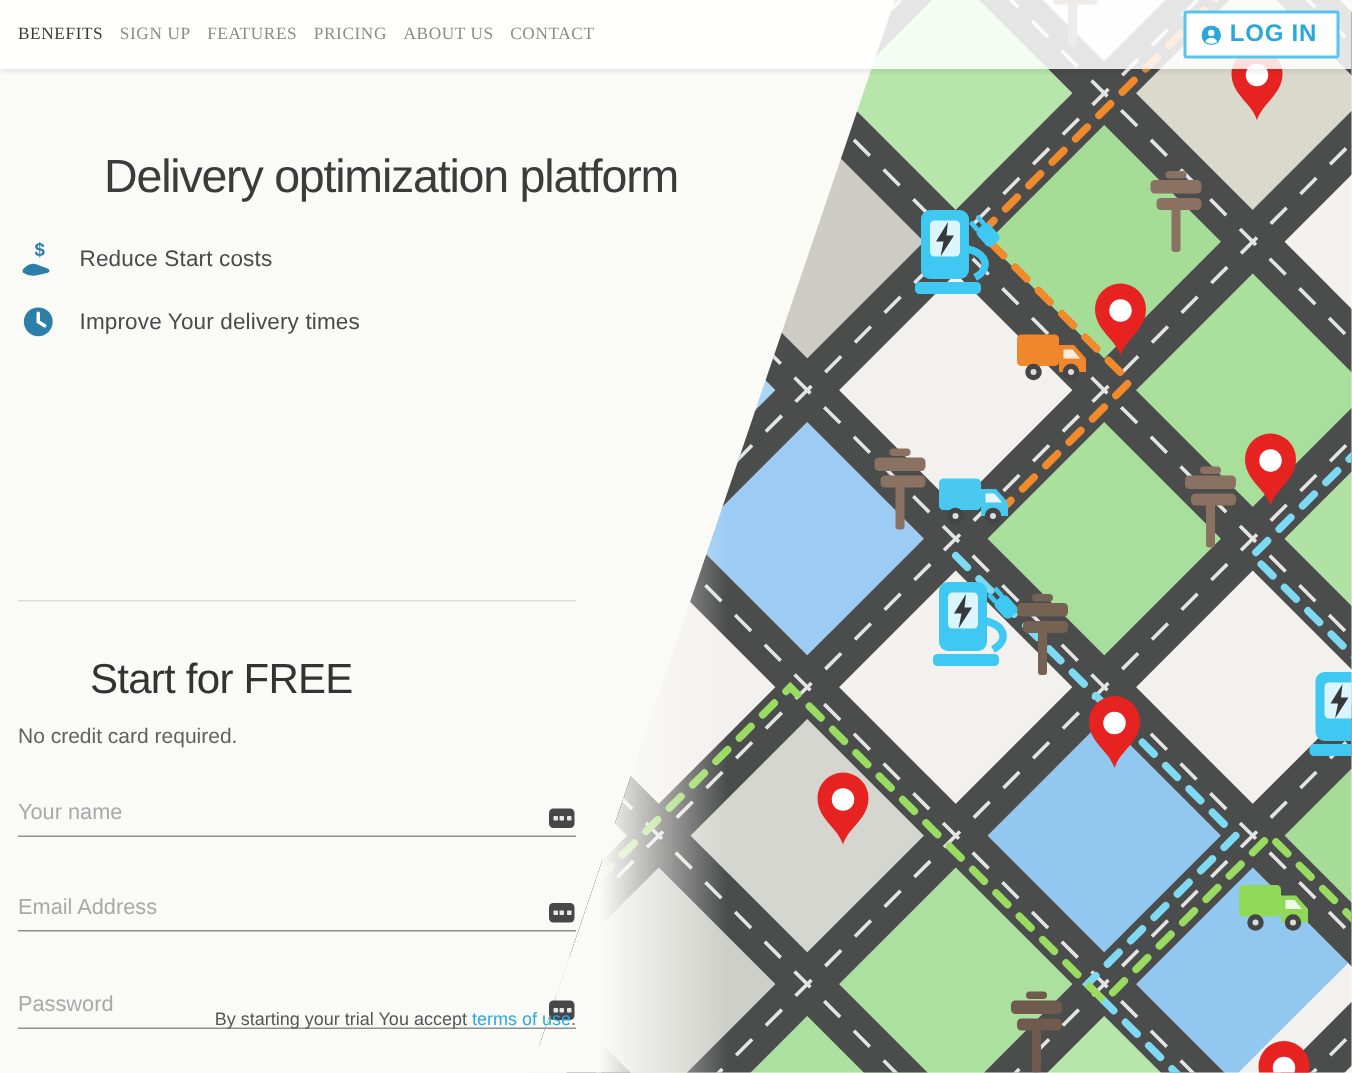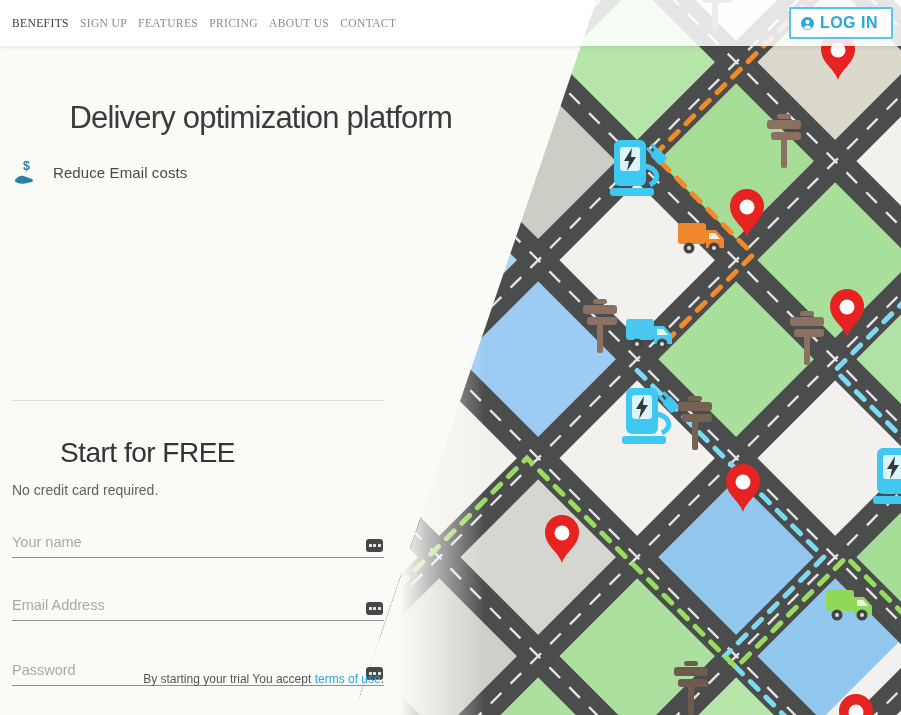--- a/index.html
+++ b/index.html
@@ -244,21 +244,30 @@
   <h1 class="page-title">Delivery optimization platform</h1>
 
   <div class="benefits">
     <div class="benefit-row">
       <span class="benefit-icon">
         <svg width="25" height="25" viewBox="0 0 24 24" fill="#2C7FA8">
           <text x="13" y="10" font-size="12" font-weight="bold" text-anchor="middle" font-family="Liberation Sans, sans-serif">$</text>
           <path d="M2,19 q4.5,-5.5 9.5,-3.2 l6,2.2 q3,1.2 0.8,3 l-7,1.6 q-5,1 -9.3,-1.8 Z"></path>
         </svg>
       </span>
-      <span class="benefit-label">Reduce Email costs</span>
+      <span class="benefit-label">Reduce Start costs</span>
+    </div>
+    <div class="benefit-row">
+      <span class="benefit-icon">
+        <svg width="23" height="23" viewBox="0 0 24 24">
+          <circle cx="12" cy="12" r="10" fill="#2C7FA8"></circle>
+          <path d="M12,6 V12 L16.5,14.8" stroke="#fff" stroke-width="2.4" fill="none" stroke-linecap="round"></path>
+        </svg>
+      </span>
+      <span class="benefit-label">Improve Your delivery times</span>
     </div>
   </div>
 
   <div class="divider"></div>
 
   <h2 class="signup-heading">Start for FREE</h2>
   <div class="signup-sub">No credit card required.</div>
 
   <div class="field field-name">
     <input type="text" placeholder="Your name" style="">

